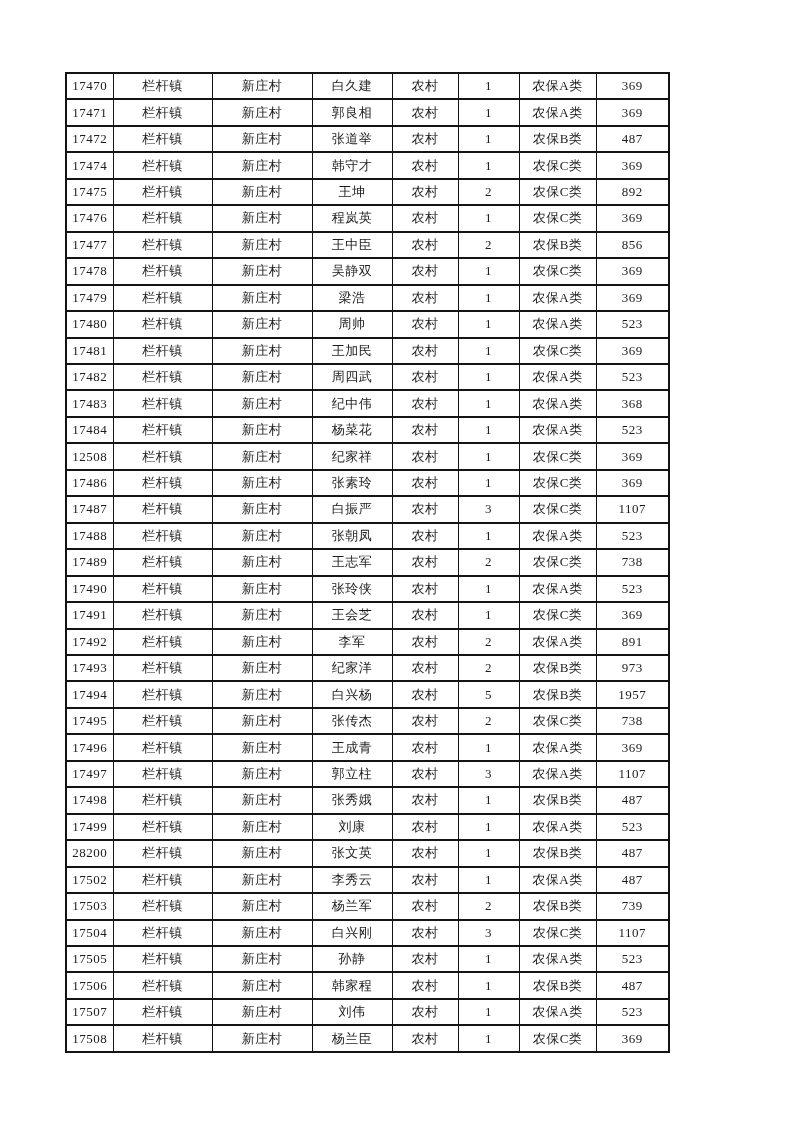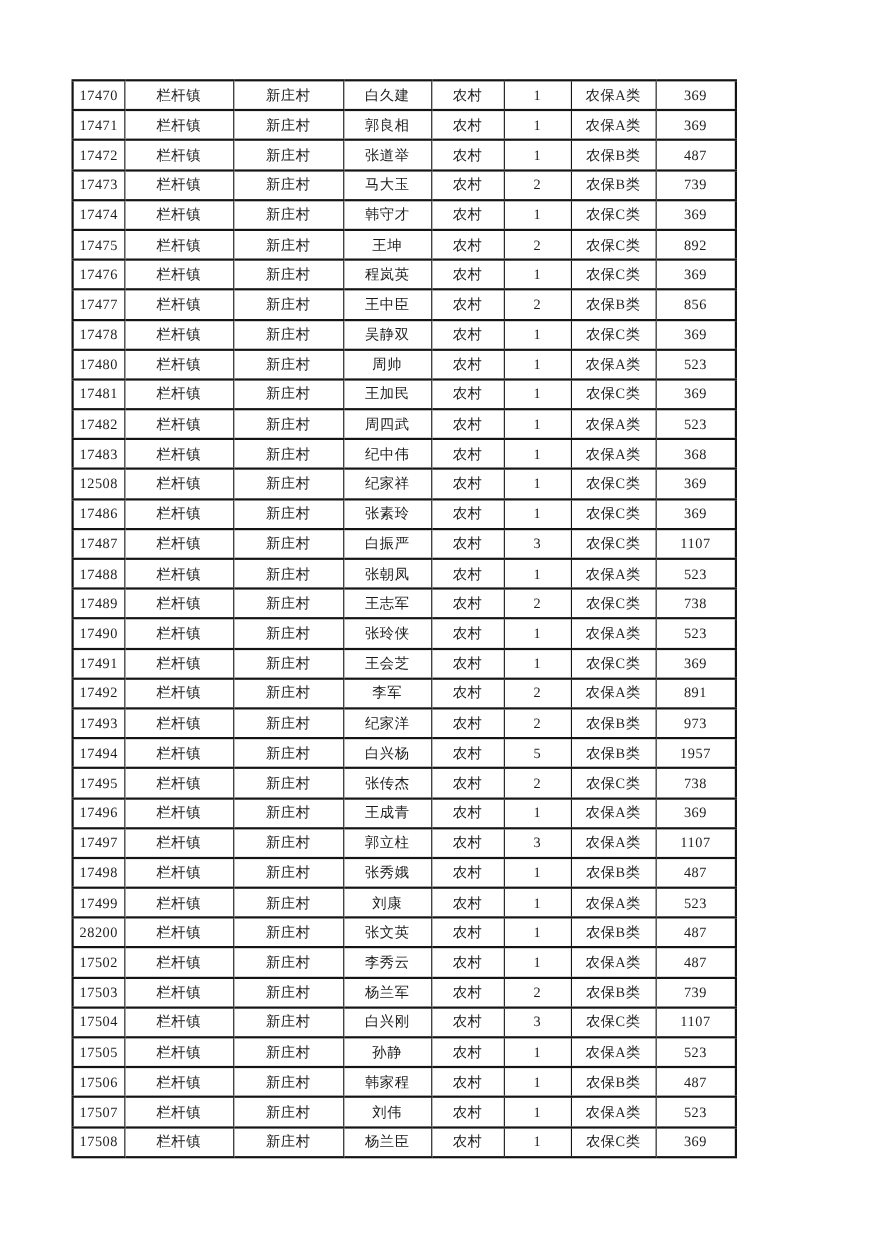--- a/index.html
+++ b/index.html
@@ -83,30 +83,20 @@
           <td>17472</td>
           <td>栏杆镇</td>
           <td>新庄村</td>
           <td>张道举</td>
           <td>农村</td>
           <td>1</td>
           <td>农保B类</td>
           <td>487</td>
         </tr>
         <tr>
-          <td>17473</td>
-          <td>栏杆镇</td>
-          <td>新庄村</td>
-          <td>马大玉</td>
-          <td>农村</td>
-          <td>2</td>
-          <td>农保B类</td>
-          <td>739</td>
-        </tr>
-        <tr>
           <td>17474</td>
           <td>栏杆镇</td>
           <td>新庄村</td>
           <td>韩守才</td>
           <td>农村</td>
           <td>1</td>
           <td>农保C类</td>
           <td>369</td>
         </tr>
         <tr>
@@ -143,20 +133,30 @@
           <td>17478</td>
           <td>栏杆镇</td>
           <td>新庄村</td>
           <td>吴静双</td>
           <td>农村</td>
           <td>1</td>
           <td>农保C类</td>
           <td>369</td>
         </tr>
         <tr>
+          <td>17479</td>
+          <td>栏杆镇</td>
+          <td>新庄村</td>
+          <td>梁浩</td>
+          <td>农村</td>
+          <td>1</td>
+          <td>农保A类</td>
+          <td>369</td>
+        </tr>
+        <tr>
           <td>17480</td>
           <td>栏杆镇</td>
           <td>新庄村</td>
           <td>周帅</td>
           <td>农村</td>
           <td>1</td>
           <td>农保A类</td>
           <td>523</td>
         </tr>
         <tr>
@@ -181,20 +181,30 @@
         </tr>
         <tr>
           <td>17483</td>
           <td>栏杆镇</td>
           <td>新庄村</td>
           <td>纪中伟</td>
           <td>农村</td>
           <td>1</td>
           <td>农保A类</td>
           <td>368</td>
+        </tr>
+        <tr>
+          <td>17484</td>
+          <td>栏杆镇</td>
+          <td>新庄村</td>
+          <td>杨菜花</td>
+          <td>农村</td>
+          <td>1</td>
+          <td>农保A类</td>
+          <td>523</td>
         </tr>
         <tr>
           <td>12508</td>
           <td>栏杆镇</td>
           <td>新庄村</td>
           <td>纪家祥</td>
           <td>农村</td>
           <td>1</td>
           <td>农保C类</td>
           <td>369</td>

